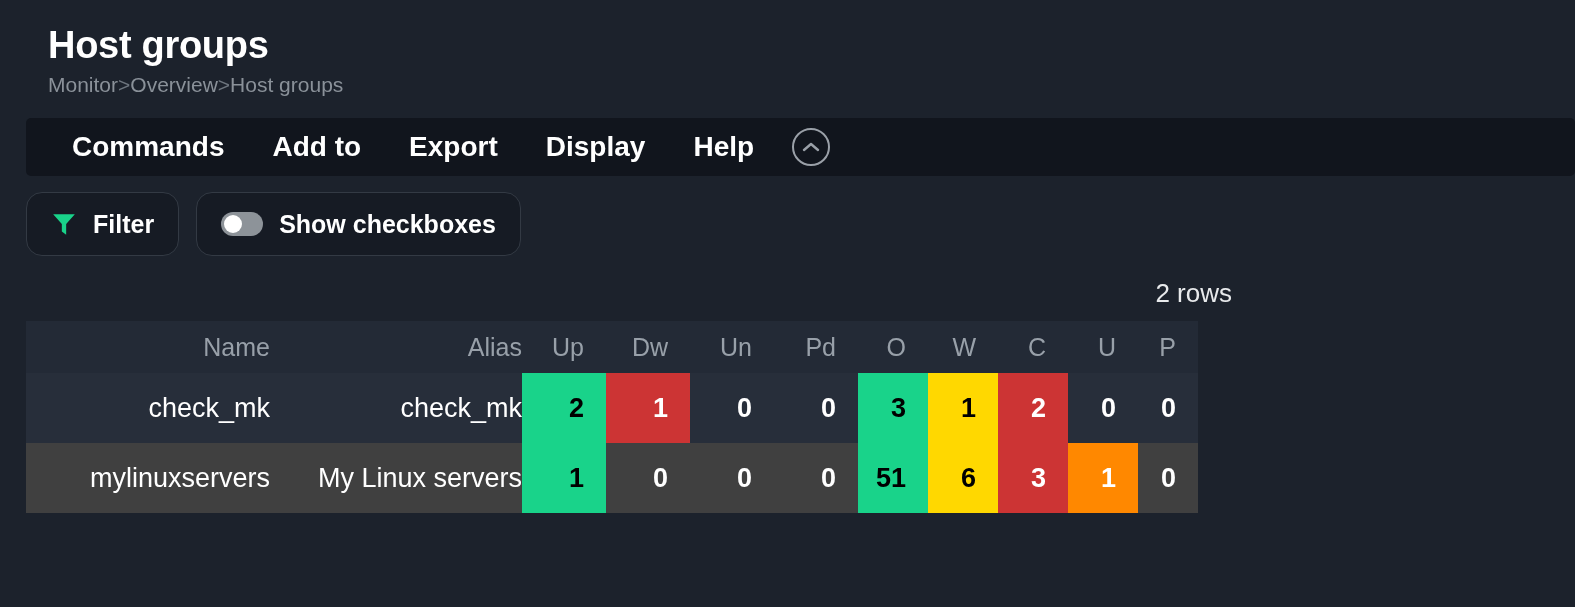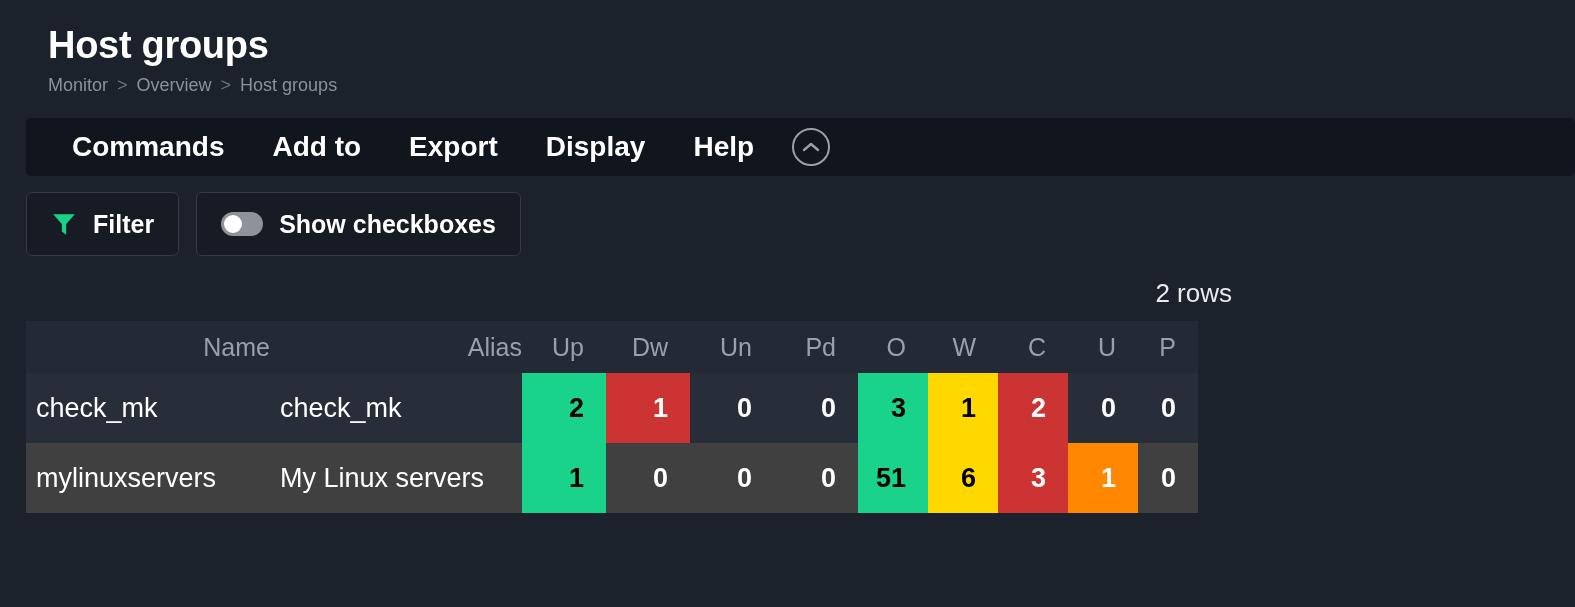--- a/index.html
+++ b/index.html
@@ -11,22 +11,22 @@
   }
 
   
   .page-head { padding: 22px 0 0 48px; }
   .page-title {
     font-size: 38px; font-weight: bold; color: #ffffff;
     letter-spacing: -0.3px; line-height: 46px;
   }
   .breadcrumb {
     margin-top: 2px;
-    font-size: 18px; color: #8a9199; line-height: 30px;
-    display: flex; align-items: flex-start; gap: 9px;
+    font-size: 21px; color: #8a9199; line-height: 30px;
+    display: flex; align-items: flex-start; 
   }
   .crumb-sep { color: #6d757e; }
 
   
   .menubar {
     margin-top: 18px;
     margin-left: 26px;
     width: 1549px;
     height: 58px;
     background: #11151d;
@@ -52,21 +52,21 @@
 
   
   .toolbar {
     margin-top: 16px; margin-left: 26px;
     display: flex; align-items: center; gap: 17px;
   }
   .tb-button {
     height: 64px;
     background: #161b24;
     border: 1px solid #333a44;
-    border-radius: 6px;
+    border-radius: 16px;
     display: flex; align-items: center;
     padding: 0 24px;
     gap: 16px;
     cursor: pointer;
   }
   .tb-label {
     font-size: 25px; font-weight: bold; color: #ffffff;
     white-space: nowrap;
   }
   .funnel { width: 26px; height: 26px; display:block; }
@@ -101,21 +101,21 @@
   thead th.left { text-align: right; padding-left: 22px; padding-right: 0; }
   tbody tr { height: 70px; }
   tbody tr.odd  { background: #272e3a; }
   tbody tr.even { background: #404040; }
   tbody td {
     font-size: 27px; color: #ffffff;
     text-align: right; vertical-align: middle;
     padding: 0; position: relative;
   }
   tbody td.txt {
-    text-align: left; padding-left: 10px; font-size: 27px; color: #ffffff;
+    text-align: right; padding-left: 30px; font-size: 27px; color: #ffffff;
   }
   .cellbox {
     display: flex; align-items: center; justify-content: flex-end;
     height: 70px; padding-right: 22px;
   }
   .cellbox.plain { background: transparent; }
 </style>
 </head>
 <body>
 

